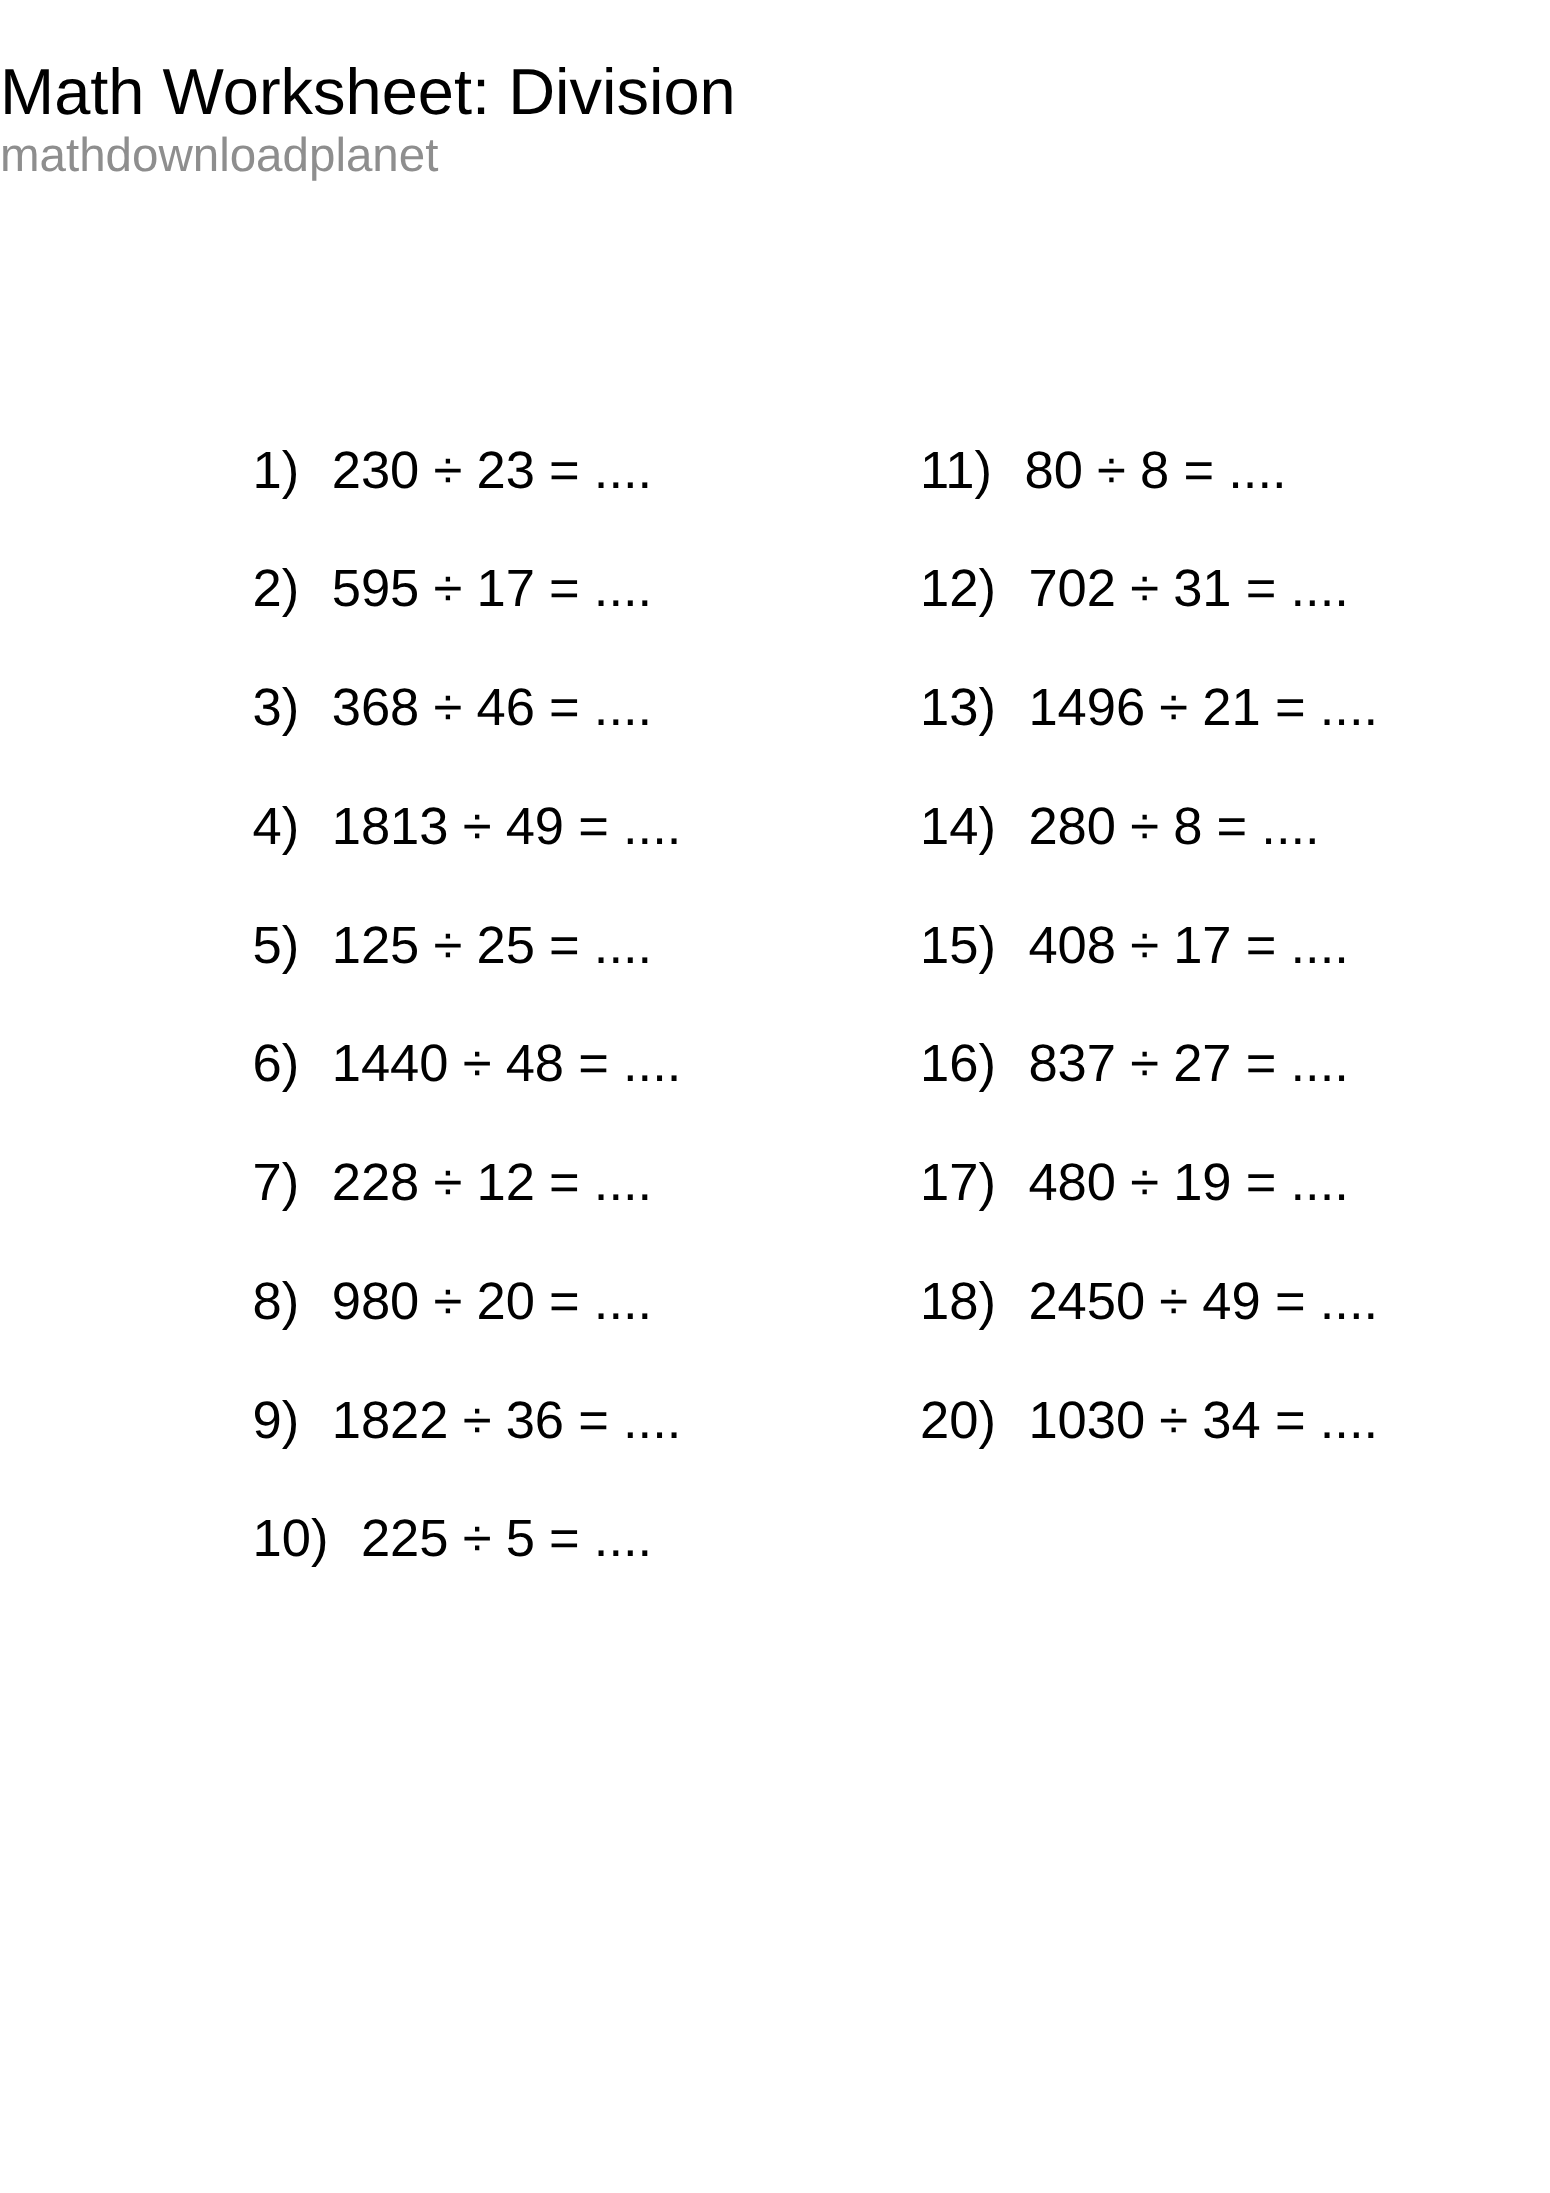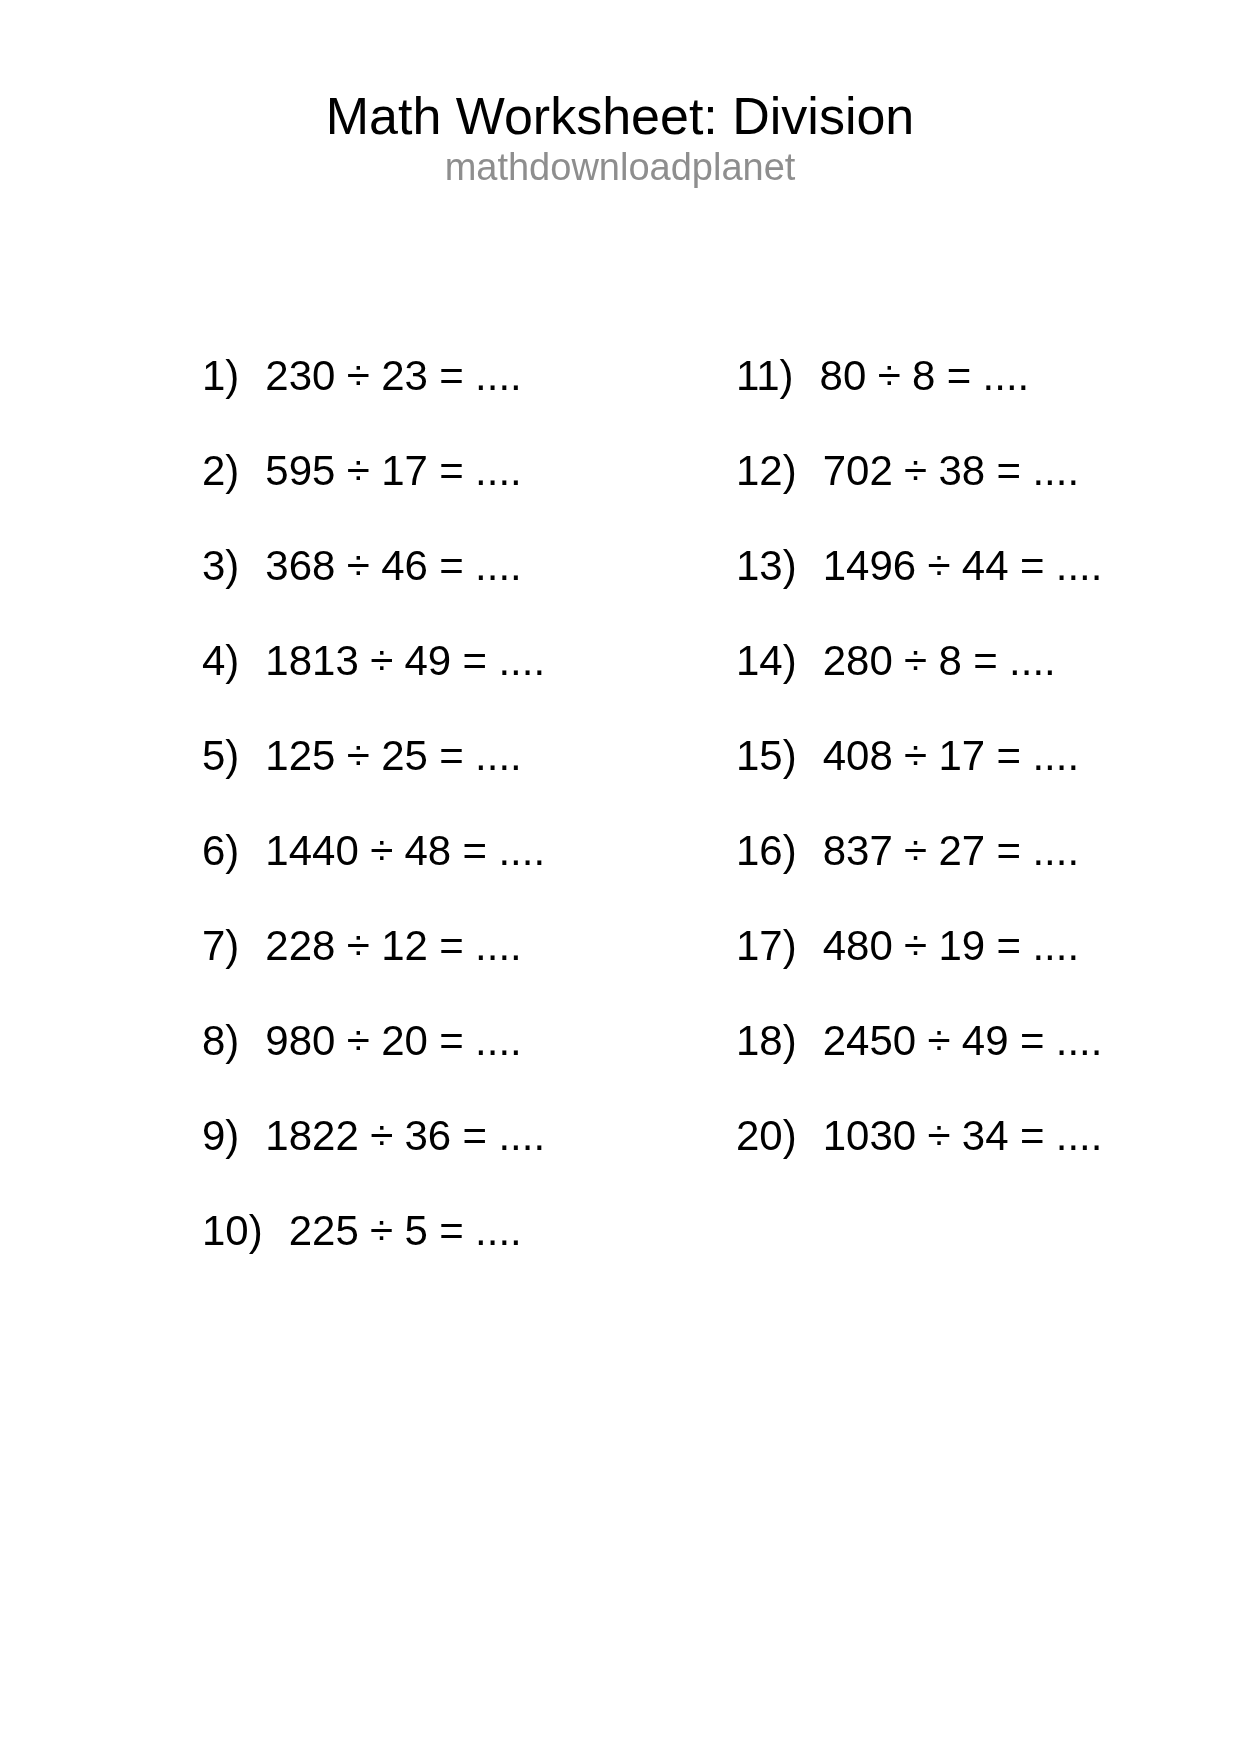--- a/index.html
+++ b/index.html
@@ -11,22 +11,22 @@
     font-family: "Liberation Sans", "DejaVu Sans", sans-serif;
     color: #000000;
     overflow: hidden;
   }
   .page {
     position: absolute;
     inset: 0;
     background: #ffffff;
   }
   header {
-    padding-top: 86px;
-    text-align: center;
+    padding-top: 44px;
+    text-align: left;
   }
   .title {
     font-size: 52px;
     font-weight: 400;
     color: #000000;
     letter-spacing: 0;
   }
   .subtitle {
     font-size: 38px;
     font-weight: 400;
@@ -193,32 +193,32 @@
       <span>=</span>
       <span>....</span>
     </span>
   </div>
 
   <div class="problem-row">
     <span class="pnum">12)</span>
     <span class="pexpr">
       <span>702</span>
       <span>÷</span>
-      <span>38</span>
+      <span>31</span>
       <span>=</span>
       <span>....</span>
     </span>
   </div>
 
   <div class="problem-row">
     <span class="pnum">13)</span>
     <span class="pexpr">
       <span>1496</span>
       <span>÷</span>
-      <span>44</span>
+      <span>21</span>
       <span>=</span>
       <span>....</span>
     </span>
   </div>
 
   <div class="problem-row">
     <span class="pnum">14)</span>
     <span class="pexpr">
       <span>280</span>
       <span>÷</span>

